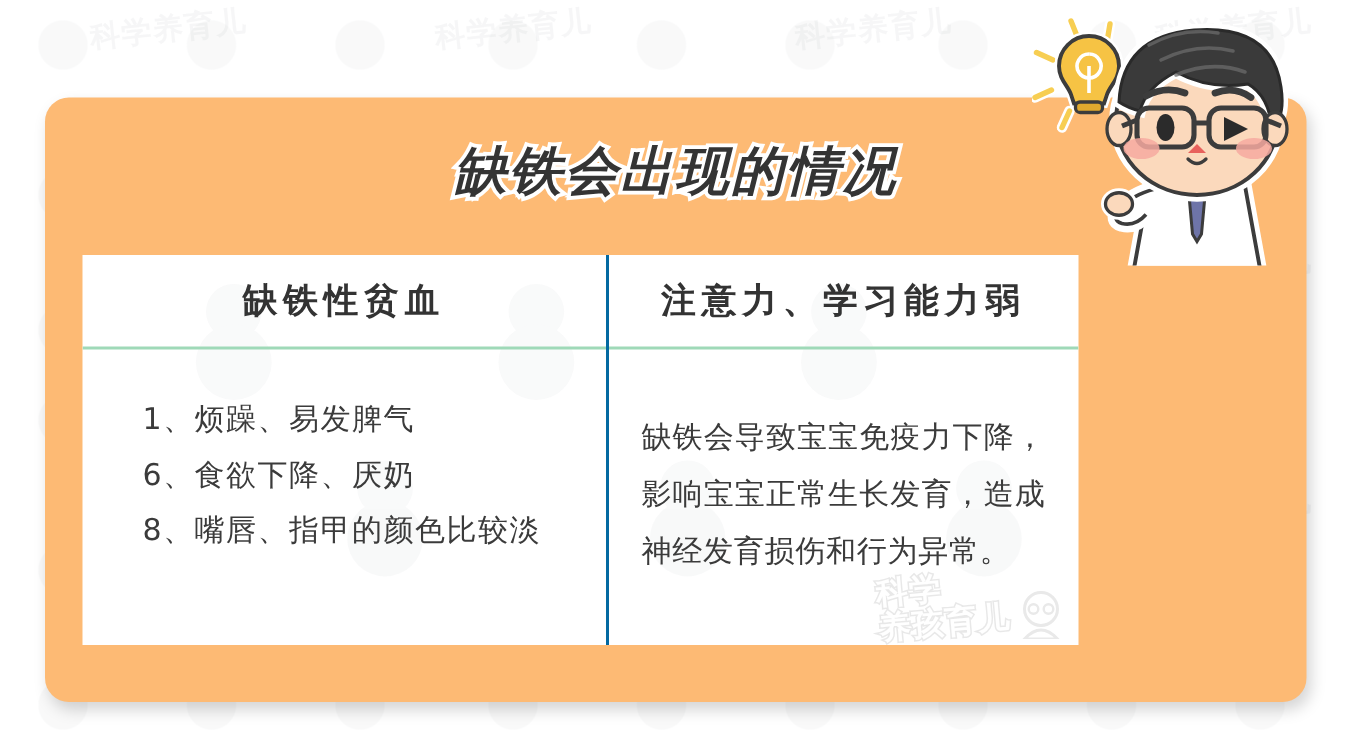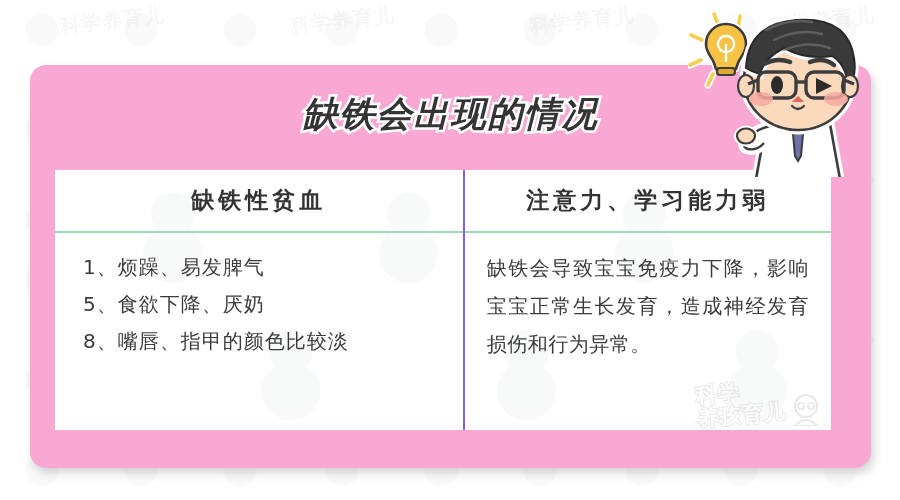--- a/index.html
+++ b/index.html
@@ -52,21 +52,21 @@
     white-space: nowrap;
   }
 
   
   .card {
     position: absolute;
     left: 30px;
     top: 65px;
     width: 841px;
     height: 403px;
-    background: #f9a8d4;
+    background: #fdba74;
     border-radius: 16px;
     box-shadow: 3px 5px 10px rgba(0,0,0,0.17);
     z-index: 1;
   }
 
   .card-title {
     position: absolute;
     left: 0;
     right: 0;
     top: 26px;
@@ -80,21 +80,21 @@
     -webkit-text-stroke: 5px #ffffff;
     paint-order: stroke fill;
     z-index: 2;
   }
 
   
   .table {
     position: absolute;
     left: 25px;
     top: 105px;
-    width: 776px;
+    width: 664px;
     height: 260px;
     background: #ffffff;
     display: flex;
     z-index: 2;
     overflow: hidden;
   }
   .table-watermark {
     position: absolute;
     inset: 0;
     opacity: 0.06;
@@ -102,21 +102,21 @@
     z-index: 0;
   }
   .col {
     position: relative;
     z-index: 1;
     box-sizing: border-box;
     display: flex;
     flex-direction: column;
   }
   .col-left  { width: 415px; }
-  .col-right { width: 375px; border-left: 2px solid #8b5cf6; }
+  .col-right { width: 375px; border-left: 2px solid #0369a1; gap: 24px; }
 
   .col-head {
     height: 63px;
     display: flex;
     align-items: center;
     justify-content: center;
     border-bottom: 2px solid #9FD9B8;
     font-family: "DejaVu Sans", "Liberation Sans", sans-serif;
     font-size: 23px;
     font-weight: 700;
@@ -125,21 +125,21 @@
     box-sizing: border-box;
   }
 
   .col-body {
     flex: 1;
     box-sizing: border-box;
   }
 
   .list {
     list-style: none;
-    margin: 0;
+    margin: 12px;
     padding: 16px 4px 0 28px;
   }
   .list li {
     font-family: "DejaVu Sans", "Liberation Sans", sans-serif;
     font-size: 20px;
     color: #3b3b3b;
     line-height: 37px;
     letter-spacing: 1px;
     white-space: nowrap;
   }
@@ -231,21 +231,21 @@
         <circle cx="715" cy="185" r="22"></circle>
           <circle cx="715" cy="225" r="30"></circle>
       </g>
     </svg>
 
     <div class="col col-left">
       <div class="col-head">缺铁性贫血</div>
       <div class="col-body">
         <ul class="list">
           <li>1、烦躁、易发脾气</li>
-          <li>5、食欲下降、厌奶</li>
+          <li>6、食欲下降、厌奶</li>
           <li>8、嘴唇、指甲的颜色比较淡</li>
         </ul>
       </div>
     </div>
 
     <div class="col col-right">
       <div class="col-head">注意力、学习能力弱</div>
       <div class="col-body">
         <p class="paragraph">缺铁会导致宝宝免疫力下降，影响宝宝正常生长发育，造成神经发育损伤和行为异常。</p>
       </div>

